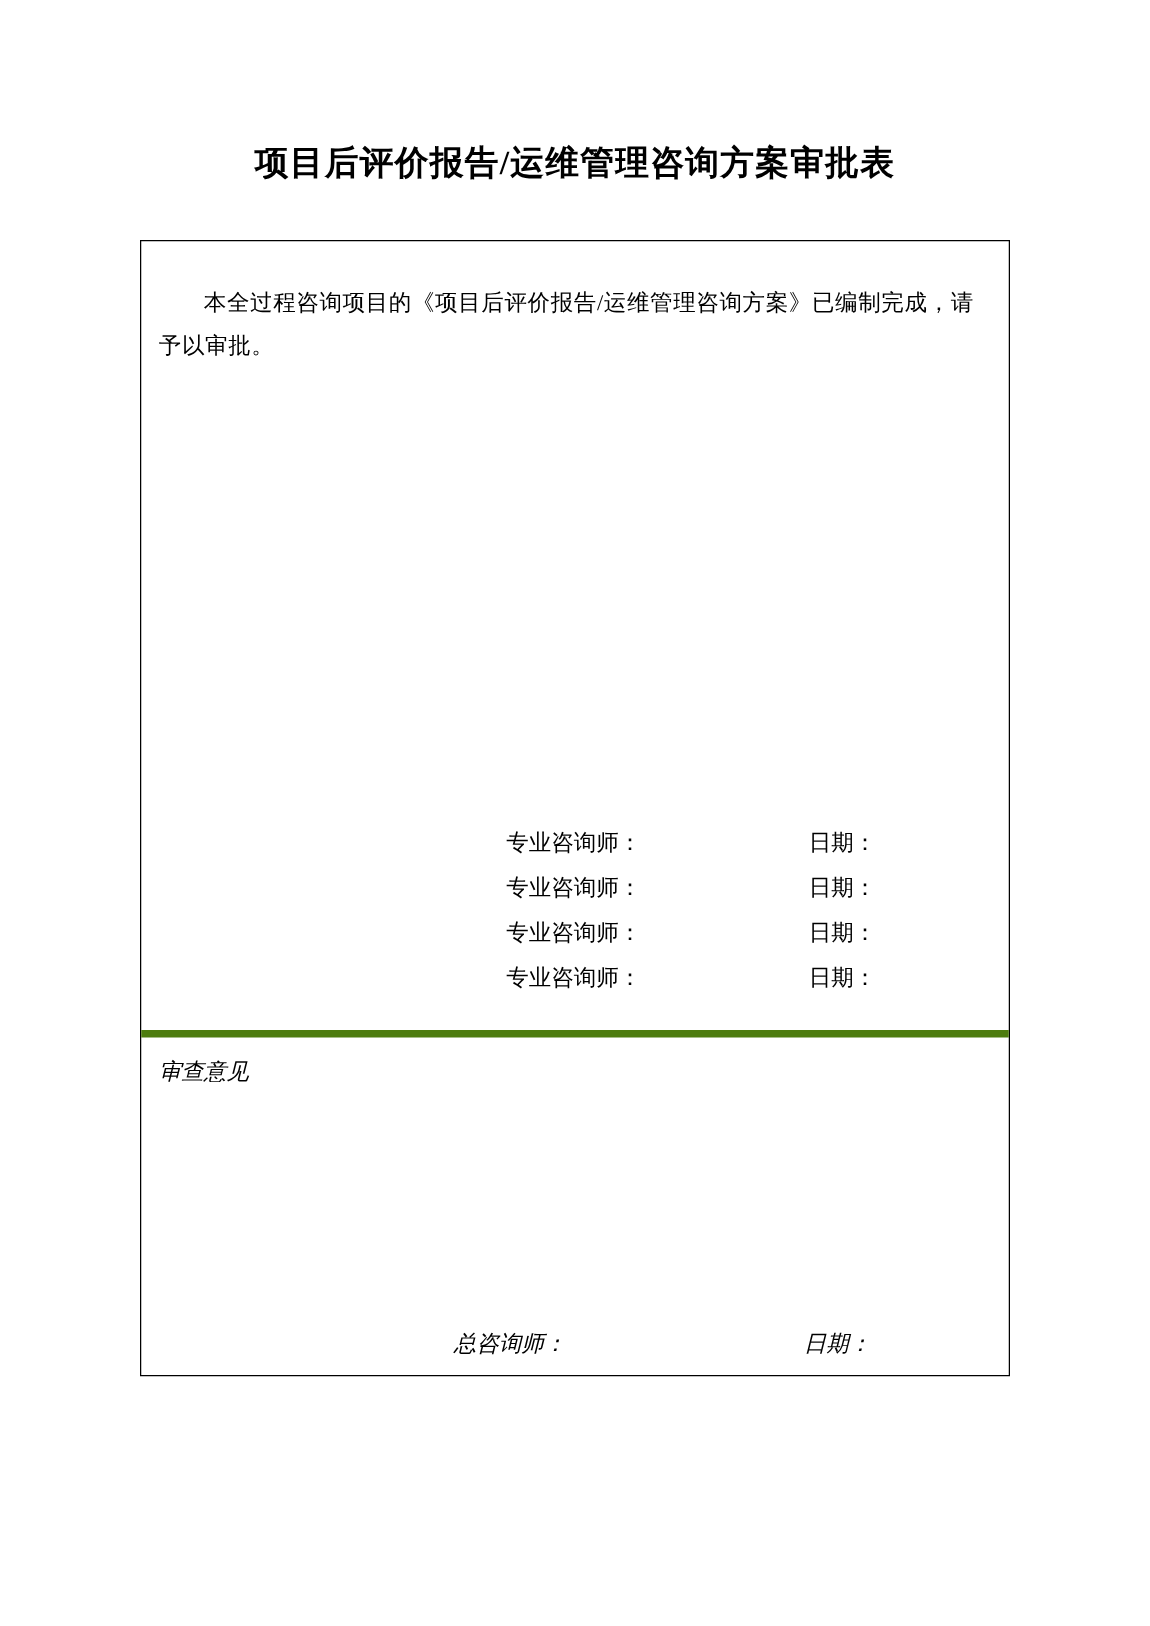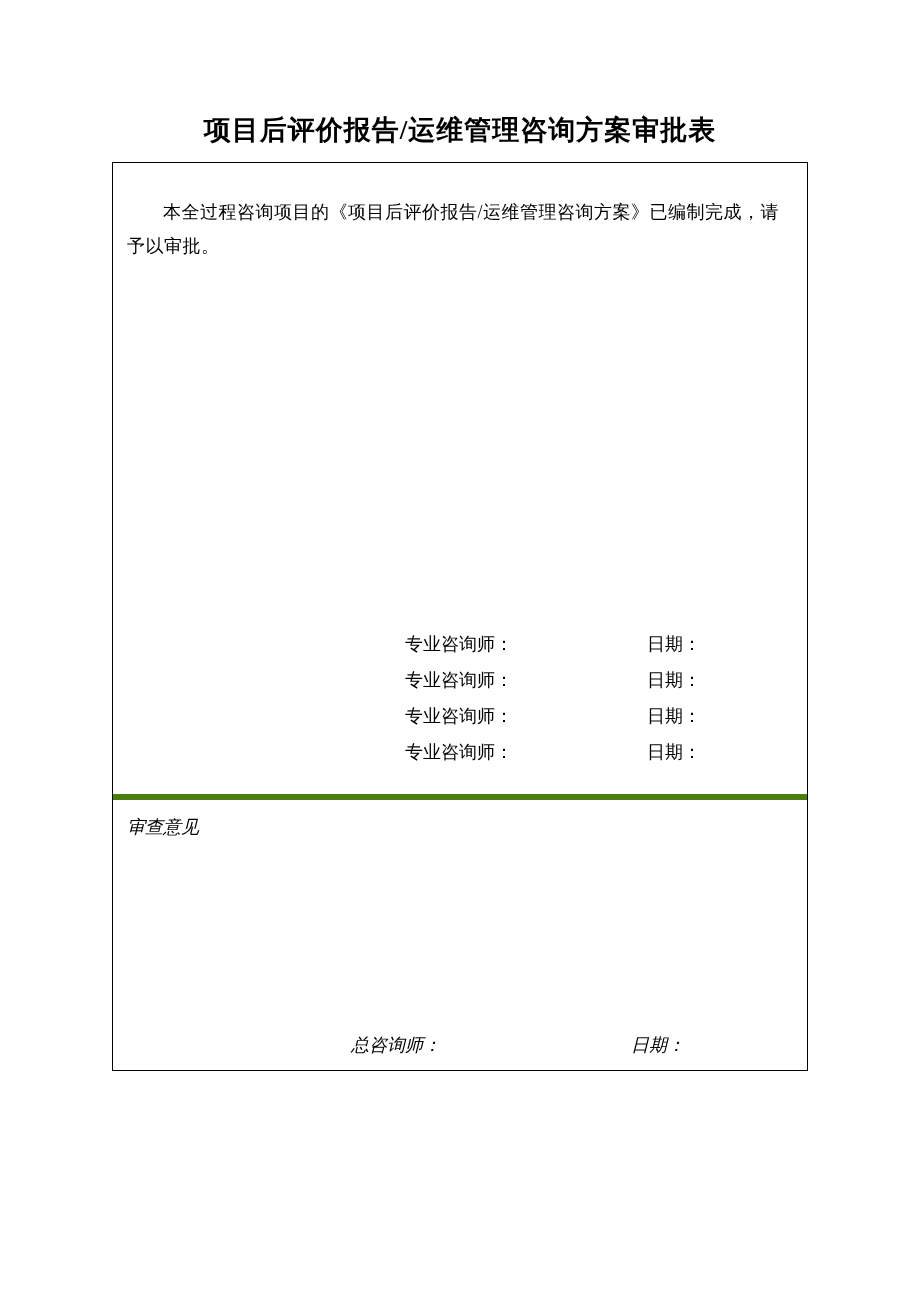--- a/index.html
+++ b/index.html
@@ -13,21 +13,21 @@
     }
     .page {
       padding-top: 112px;
       padding-left: 112px;
       padding-right: 112px;
     }
     .title {
       text-align: center;
       font-size: 27px;
       letter-spacing: 1px;
-      margin-bottom: 8px;
+      margin-bottom: 38px;
     }
     .header-row {
       display: flex;
       font-size: 18px;
       margin-bottom: 6px;
     }
     .header-left {
       flex: 0 0 470px;
     }
     .header-right {
@@ -75,21 +75,21 @@
       height: 270px;
       position: relative;
       font-style: italic;
     }
     .review-label {
       padding-top: 0px;
     }
     .bottom-sig {
       position: absolute;
       left: 0;
-      right: 16px;
+      right: 4px;
       bottom: 8px;
       padding-right: 40px;
       display: flex;
       justify-content: flex-end;
       align-items: center;
     }
     .bottom-sig .sig-label { width: 280px; }
     .bottom-sig .sig-date { width: 120px; }
   </style>
 </head>

